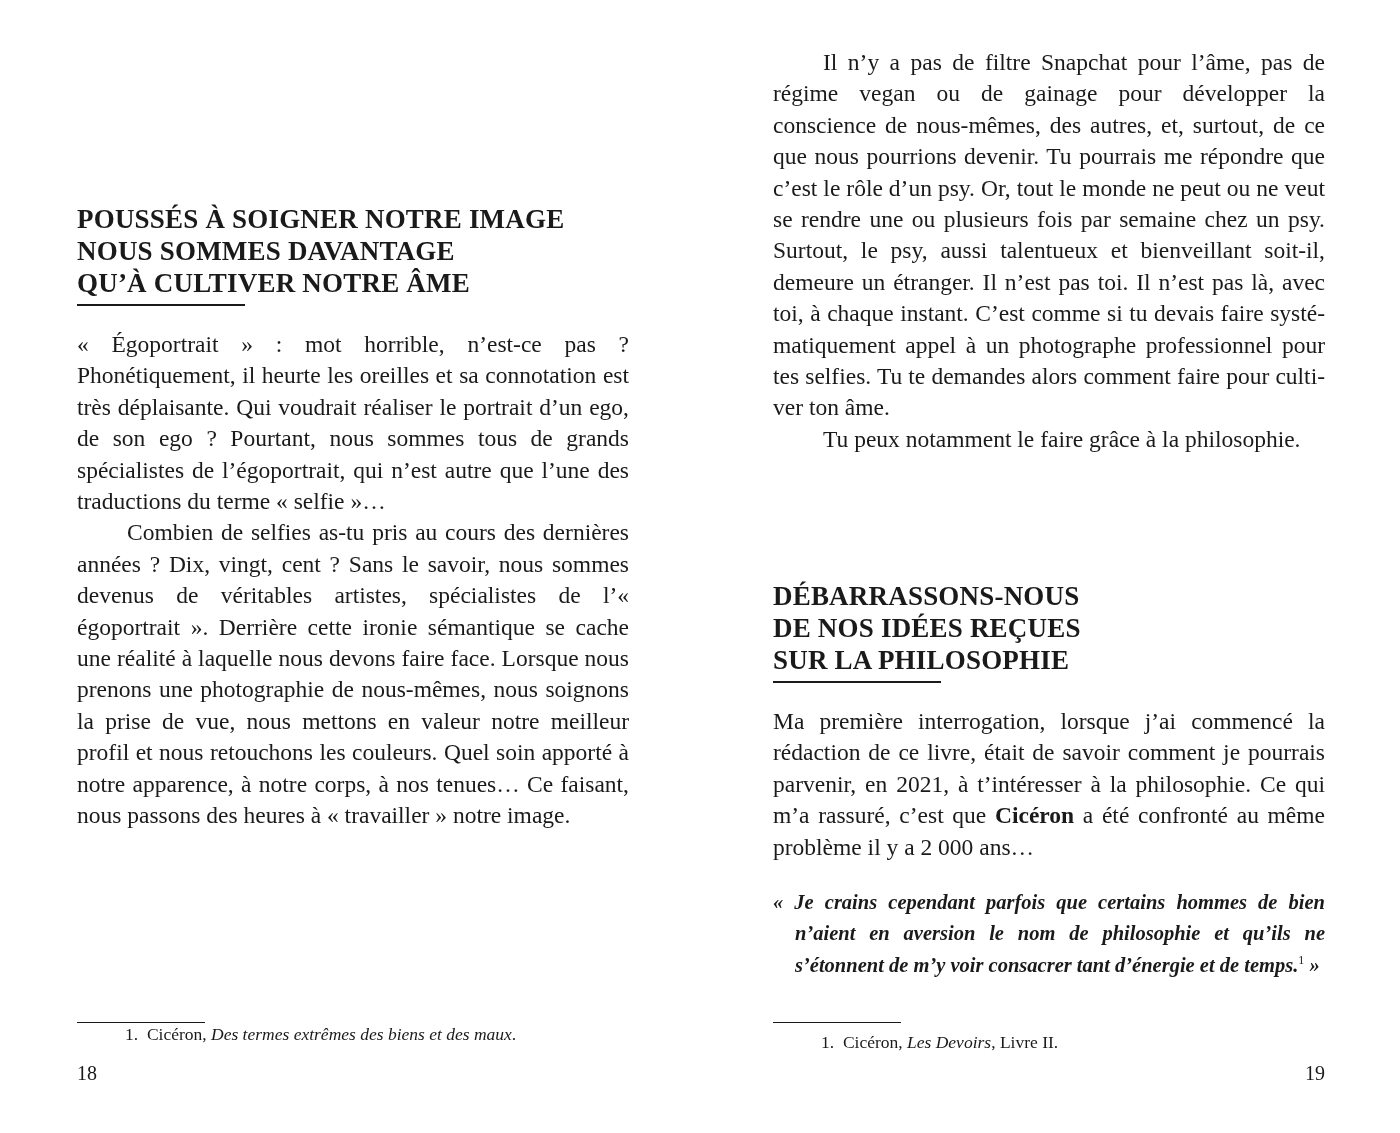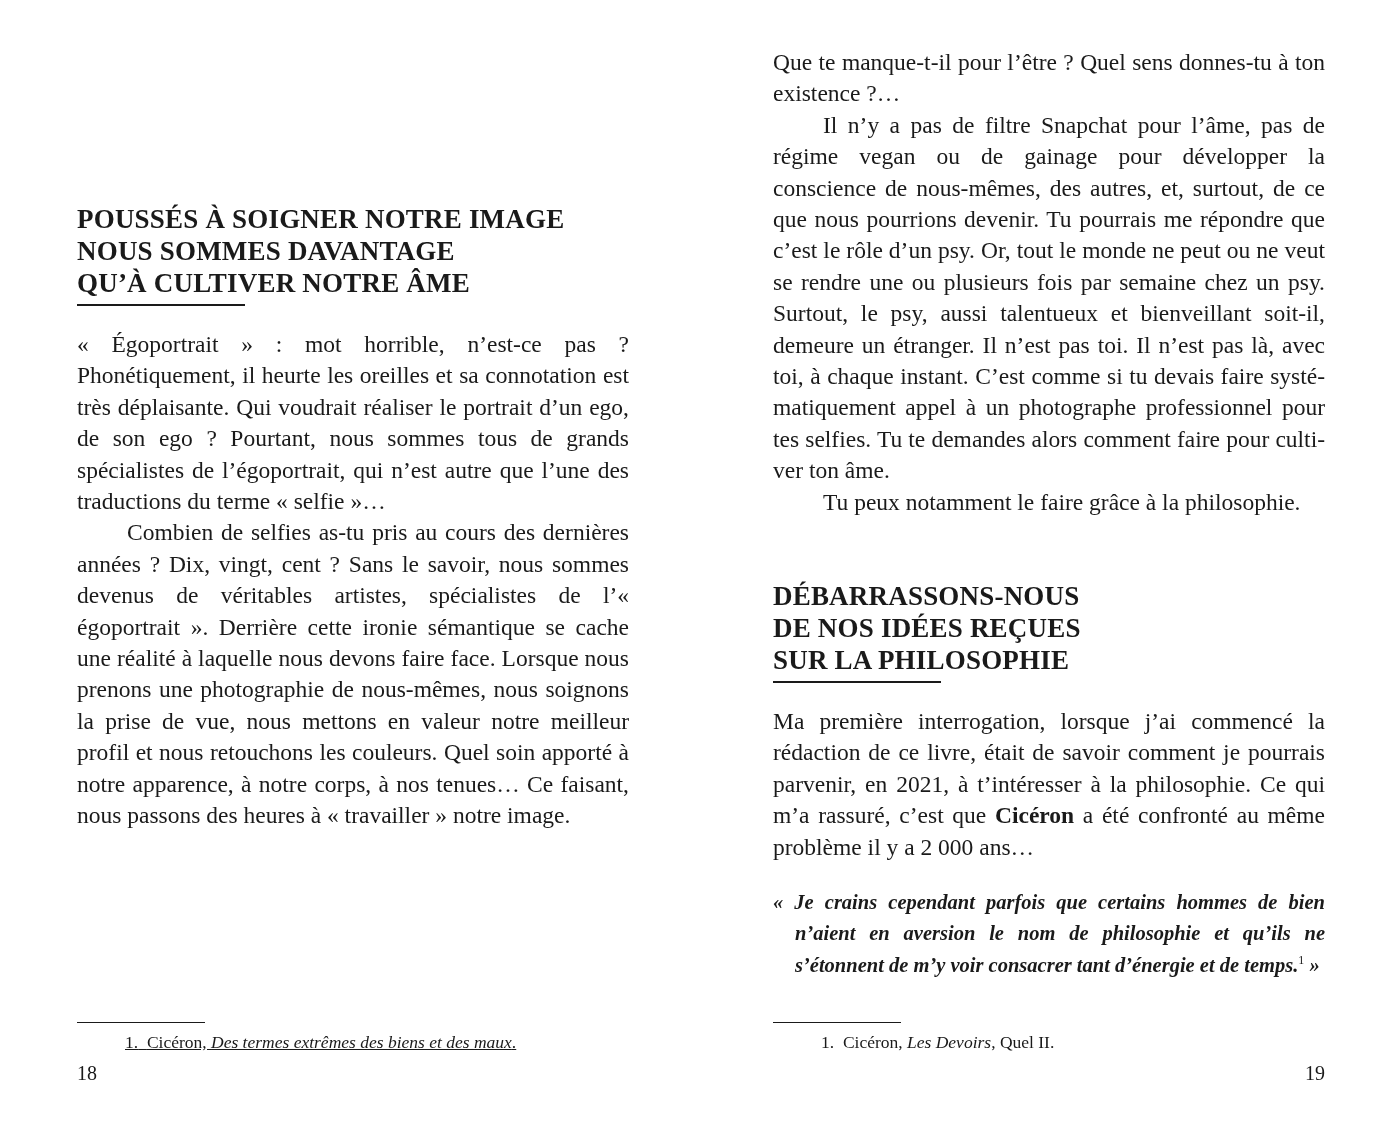--- a/index.html
+++ b/index.html
@@ -107,30 +107,29 @@
     <div class="heading-rule" style="margin-top:5px;"></div>
   </div>
 
   <div style="position:absolute; top:329px; left:0; width:552px;">
     <p class="body-text">« Égoportrait » : mot horrible, n’est-ce pas ? Phonétiquement, il heurte les oreilles et sa connotation est très déplaisante. Qui voudrait réaliser le portrait d’un ego, de son ego ? Pourtant, nous sommes tous de grands spécialistes de l’égoportrait, qui n’est autre que l’une des traductions du terme « selfie »…</p>
     <p class="body-text indent">Combien de selfies as-tu pris au cours des dernières années ? Dix, vingt, cent ? Sans le savoir, nous sommes devenus de véritables artistes, spécialistes de l’« égoportrait ». Derrière cette ironie sémantique se cache une réalité à laquelle nous devons faire face. Lorsque nous prenons une photographie de nous-mêmes, nous soignons la prise de vue, nous mettons en valeur notre meilleur profil et nous retouchons les couleurs. Quel soin apporté à notre apparence, à notre corps, à nos tenues… Ce faisant, nous passons des heures à « travailler » notre image.</p>
   </div>
 
   <div style="position:absolute; top:1022px; left:0; width:552px;">
     <div class="footnote-rule"></div>
-    <p class="footnote" style="margin-top:8px;text-decoration:underline;"><span>1.</span>&nbsp;&nbsp;<span>Cicéron, </span><em>Des termes extrêmes des biens et des maux</em><span>.</span></p>
+    <p class="footnote" style=""><span>1.</span>&nbsp;&nbsp;<span>Cicéron, </span><em>Des termes extrêmes des biens et des maux</em><span>.</span></p>
   </div>
 
   <div class="page-number" style="left:0;">18</div>
 </div>
 
 <div class="page" id="page-right">
 
   <div style="position:absolute; top:47px; left:0; width:552px;">
-    <p class="body-text">Que te manque-t-il pour l’être ? Quel sens donnes-tu à ton existence ?…</p>
     <p class="body-text indent">Il n’y a pas de filtre Snapchat pour l’âme, pas de régime vegan ou de gainage pour développer la conscience de nous-mêmes, des autres, et, surtout, de ce que nous pourrions devenir. Tu pourrais me répondre que c’est le rôle d’un psy. Or, tout le monde ne peut ou ne veut se rendre une ou plusieurs fois par semaine chez un psy. Surtout, le psy, aussi talentueux et bienveillant soit-il, demeure un étranger. Il n’est pas toi. Il n’est pas là, avec toi, à chaque instant. C’est comme si tu devais faire systé­matiquement appel à un photographe professionnel pour tes selfies. Tu te demandes alors comment faire pour culti­ver ton âme.</p>
     <p class="body-text indent">Tu peux notamment le faire grâce à la philosophie.</p>
   </div>
 
   <div style="position:absolute; top:580px; left:0; width:552px;">
     <h2 class="heading">
       <span style="display:block">DÉBARRASSONS-NOUS</span>
       <span style="display:block">DE NOS IDÉES REÇUES</span>
       <span style="display:block">SUR LA PHILOSOPHIE</span>
     </h2>
@@ -140,17 +139,17 @@
   <div style="position:absolute; top:706px; left:0; width:552px;">
     <p class="body-text"><span>Ma première interrogation, lorsque j’ai commencé la rédaction de ce livre, était de savoir comment je pourrais parvenir, en 2021, à t’intéresser à la philosophie. Ce qui m’a rassuré, c’est que </span><strong class="bold">Cicéron</strong><span> a été confronté au même problème il y a 2 000 ans…</span></p>
   </div>
 
   <div style="position:absolute; top:887px; left:0; width:552px;">
     <p class="quote hanging"><span>« Je crains cependant parfois que certains hommes de bien n’aient en aversion le nom de philosophie et qu’ils ne s’étonnent de m’y voir consacrer tant d’énergie et de temps.</span><sup class="fn">1</sup><span> »</span></p>
   </div>
 
   <div style="position:absolute; top:1022px; left:0; width:552px;">
     <div class="footnote-rule"></div>
-    <p class="footnote" style="margin-top:8px;"><span>1.</span>&nbsp;&nbsp;<span>Cicéron, </span><em>Les Devoirs</em><span>, Quel II.</span></p>
+    <p class="footnote" style="margin-top:8px;"><span>1.</span>&nbsp;&nbsp;<span>Cicéron, </span><em>Les Devoirs</em><span>, Livre II.</span></p>
   </div>
 
   <div class="page-number" style="right:0; text-align:right;">19</div>
 </div>
 
 </body></html>

